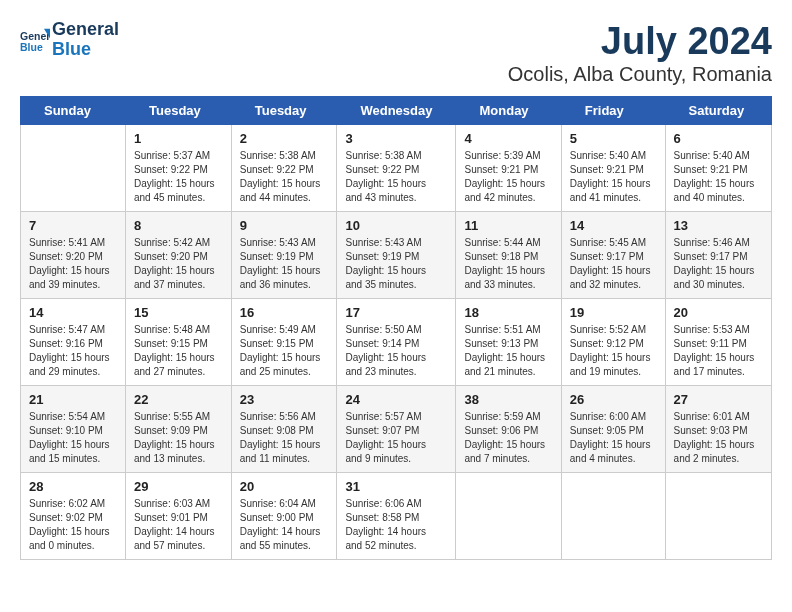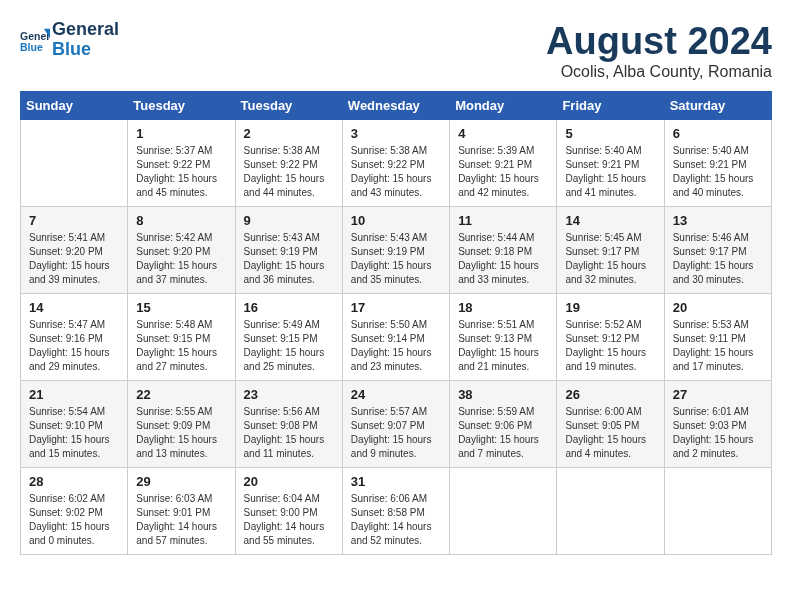--- a/index.html
+++ b/index.html
@@ -27,33 +27,33 @@
     }
     .title-block {
       text-align: right;
     }
     .month-title {
       font-size: 38px;
       font-weight: bold;
       color: #1a3a5c;
     }
     .location {
-      font-size: 16px;
+      font-size: 20px;
       color: #333;
     }
     .calendar {
       width: 100%;
       border-collapse: collapse;
       border: 1px solid #ccc;
     }
     .calendar th {
       background-color: #2a5db0;
       color: #fff;
       text-align: left;
-      padding: 6px 5px;
+      padding: 6px 23px;
       font-size: 13px;
       border: 1px solid #2a5db0;
     }
     .calendar td {
       vertical-align: top;
       padding: 6px 8px;
       border: 1px solid #ccc;
       width: 107px;
       min-height: 80px;
       font-size: 11px;
@@ -87,21 +87,21 @@
       <text x="0" y="20" font-size="14" font-weight="bold" fill="#1a3a5c">General</text>
       <text x="0" y="35" font-size="14" font-weight="bold" fill="#1a75bc">Blue</text>
       <polygon points="32,5 40,5 40,18" fill="#1a75bc"></polygon>
     </svg>
     <div>
       <div style="font-size:18px;font-weight:bold;color:#1a3a5c;line-height:1.1;">General</div>
       <div style="font-size:18px;font-weight:bold;color:#1a75bc;line-height:1.1;">Blue</div>
     </div>
   </div>
   <div class="title-block">
-    <div class="month-title">August 2024</div>
+    <div class="month-title">July 2024</div>
     <div class="location">Ocolis, Alba County, Romania</div>
   </div>
 </div>
 
 <table class="calendar">
   <thead>
     <tr id="weekday-header">
         <th>Sunday</th>
         <th>Tuesday</th>
         <th>Tuesday</th>

